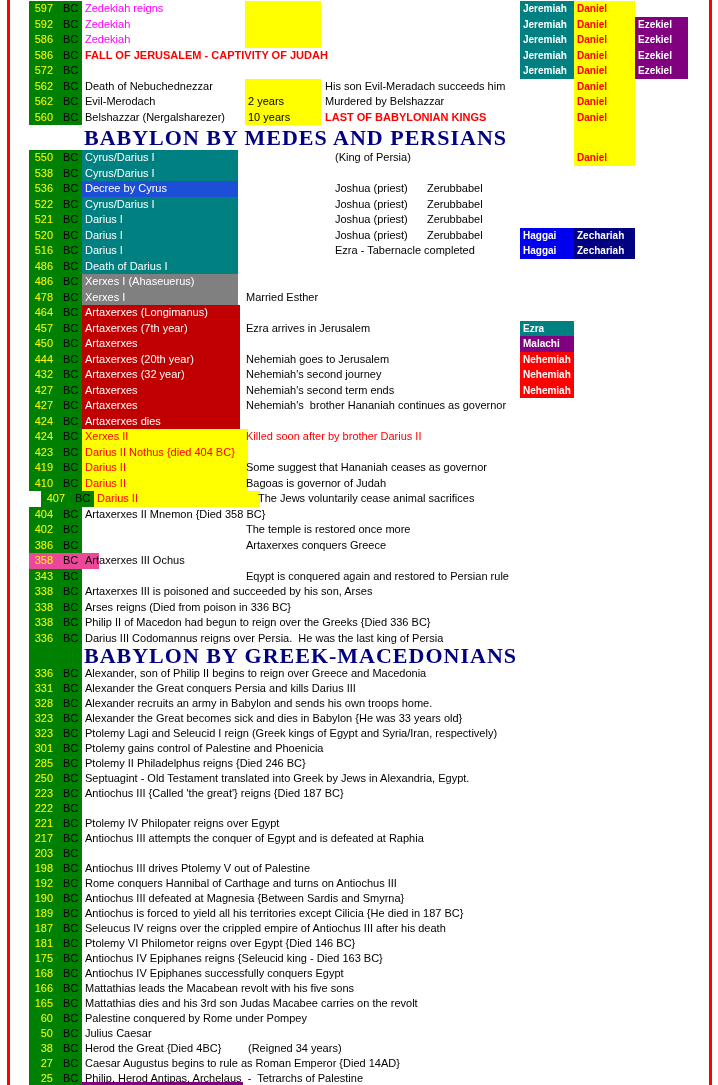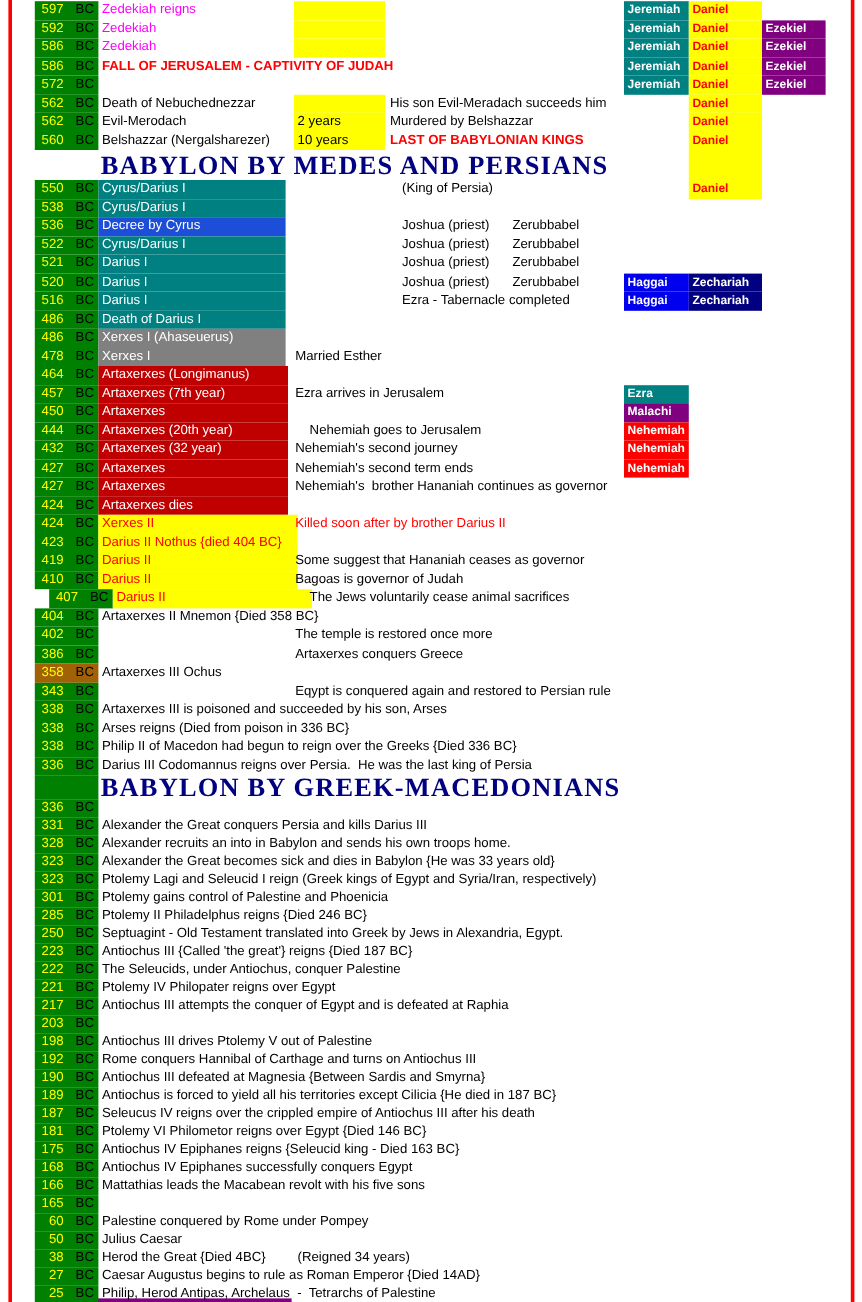--- a/index.html
+++ b/index.html
@@ -221,21 +221,21 @@
       </div>
       <div class="cell event" style="background: rgb(192, 0, 0); width: 155px; color: rgb(255, 255, 255);">Artaxerxes</div>
       <div class="badge" style="left: 520px; width: 51px; background: rgb(128, 0, 128); color: rgb(255, 255, 255);">Malachi</div>
     </div>
     <div class="row" style="top: 351.5px; height: 15.5px; line-height: 15.5px;">
       <div class="year-cell" style="background: rgb(0, 128, 0);">
         <div class="ynum" style="color: rgb(255, 255, 0);">444</div>
         <div class="bc" style="color: rgb(0, 0, 0);">BC</div>
       </div>
       <div class="cell event" style="background: rgb(192, 0, 0); width: 155px; color: rgb(255, 255, 255);">Artaxerxes (20th year)</div>
-      <div class="cell" style="left: 246px; margin-left: 12px;">Nehemiah goes to Jerusalem</div>
+      <div class="cell" style="left: 246px;">Nehemiah goes to Jerusalem</div>
       <div class="badge" style="left: 520px; width: 51px; background: rgb(255, 0, 0); color: rgb(255, 255, 255);">Nehemiah</div>
     </div>
     <div class="row" style="top: 367px; height: 15.5px; line-height: 15.5px;">
       <div class="year-cell" style="background: rgb(0, 128, 0);">
         <div class="ynum" style="color: rgb(255, 255, 0);">432</div>
         <div class="bc" style="color: rgb(0, 0, 0);">BC</div>
       </div>
       <div class="cell event" style="background: rgb(192, 0, 0); width: 155px; color: rgb(255, 255, 255);">Artaxerxes (32 year)</div>
       <div class="cell" style="left: 246px;">Nehemiah's second journey</div>
       <div class="badge" style="left: 520px; width: 51px; background: rgb(255, 0, 0); color: rgb(255, 255, 255);">Nehemiah</div>
@@ -318,21 +318,21 @@
       <div class="cell" style="left: 246px;">The temple is restored once more</div>
     </div>
     <div class="row" style="top: 537.5px; height: 15.5px; line-height: 15.5px;">
       <div class="year-cell" style="background: rgb(0, 128, 0);">
         <div class="ynum" style="color: rgb(255, 255, 0);">386</div>
         <div class="bc" style="color: rgb(0, 0, 0);">BC</div>
       </div>
       <div class="cell" style="left: 246px;">Artaxerxes conquers Greece</div>
     </div>
     <div class="row" style="top: 553px; height: 15.5px; line-height: 15.5px;">
-      <div class="year-cell" style="background: #a16207;">
+      <div class="year-cell" style="background: #ec4899; padding-left: 17px;">
         <div class="ynum" style="color: rgb(255, 255, 0);">358</div>
         <div class="bc" style="color: rgb(0, 0, 0);">BC</div>
       </div>
       <div class="cell event">Artaxerxes III Ochus</div>
     </div>
     <div class="row" style="top: 568.5px; height: 15.5px; line-height: 15.5px;">
       <div class="year-cell" style="background: rgb(0, 128, 0);">
         <div class="ynum" style="color: rgb(255, 255, 0);">343</div>
         <div class="bc" style="color: rgb(0, 0, 0);">BC</div>
       </div>
@@ -364,34 +364,35 @@
         <div class="ynum" style="color: rgb(255, 255, 0);">336</div>
         <div class="bc" style="color: rgb(0, 0, 0);">BC</div>
       </div>
       <div class="cell event">Darius III Codomannus reigns over Persia.  He was the last king of Persia</div>
     </div>
     <div class="row" style="top: 666px; height: 15px; line-height: 15px;">
       <div class="year-cell" style="background: rgb(0, 128, 0);">
         <div class="ynum" style="color: rgb(255, 255, 0);">336</div>
         <div class="bc" style="color: rgb(0, 0, 0);">BC</div>
       </div>
+      <div class="cell event">Alexander, son of Philip II begins to reign over Greece and Macedonia</div>
     </div>
     <div class="row" style="top: 681px; height: 15px; line-height: 15px;">
       <div class="year-cell" style="background: rgb(0, 128, 0);">
         <div class="ynum" style="color: rgb(255, 255, 0);">331</div>
         <div class="bc" style="color: rgb(0, 0, 0);">BC</div>
       </div>
       <div class="cell event">Alexander the Great conquers Persia and kills Darius III</div>
     </div>
     <div class="row" style="top: 696px; height: 15px; line-height: 15px;">
       <div class="year-cell" style="background: rgb(0, 128, 0);">
         <div class="ynum" style="color: rgb(255, 255, 0);">328</div>
         <div class="bc" style="color: rgb(0, 0, 0);">BC</div>
       </div>
-      <div class="cell event">Alexander recruits an into in Babylon and sends his own troops home.</div>
+      <div class="cell event">Alexander recruits an army in Babylon and sends his own troops home.</div>
     </div>
     <div class="row" style="top: 711px; height: 15px; line-height: 15px;">
       <div class="year-cell" style="background: rgb(0, 128, 0);">
         <div class="ynum" style="color: rgb(255, 255, 0);">323</div>
         <div class="bc" style="color: rgb(0, 0, 0);">BC</div>
       </div>
       <div class="cell event">Alexander the Great becomes sick and dies in Babylon {He was 33 years old}</div>
     </div>
     <div class="row" style="top: 726px; height: 15px; line-height: 15px;">
       <div class="year-cell" style="background: rgb(0, 128, 0);">
@@ -426,21 +427,20 @@
         <div class="ynum" style="color: rgb(255, 255, 0);">223</div>
         <div class="bc" style="color: rgb(0, 0, 0);">BC</div>
       </div>
       <div class="cell event">Antiochus III {Called 'the great'} reigns {Died 187 BC}</div>
     </div>
     <div class="row" style="top: 801px; height: 15px; line-height: 15px;">
       <div class="year-cell" style="background: rgb(0, 128, 0);">
         <div class="ynum" style="color: rgb(255, 255, 0);">222</div>
         <div class="bc" style="color: rgb(0, 0, 0);">BC</div>
       </div>
-      <div class="cell event">The Seleucids, under Antiochus, conquer Palestine</div>
     </div>
     <div class="row" style="top: 816px; height: 15px; line-height: 15px;">
       <div class="year-cell" style="background: rgb(0, 128, 0);">
         <div class="ynum" style="color: rgb(255, 255, 0);">221</div>
         <div class="bc" style="color: rgb(0, 0, 0);">BC</div>
       </div>
       <div class="cell event">Ptolemy IV Philopater reigns over Egypt</div>
     </div>
     <div class="row" style="top: 831px; height: 15px; line-height: 15px;">
       <div class="year-cell" style="background: rgb(0, 128, 0);">
@@ -516,20 +516,21 @@
         <div class="ynum" style="color: rgb(255, 255, 0);">166</div>
         <div class="bc" style="color: rgb(0, 0, 0);">BC</div>
       </div>
       <div class="cell event">Mattathias leads the Macabean revolt with his five sons</div>
     </div>
     <div class="row" style="top: 996px; height: 15px; line-height: 15px;">
       <div class="year-cell" style="background: rgb(0, 128, 0);">
         <div class="ynum" style="color: rgb(255, 255, 0);">165</div>
         <div class="bc" style="color: rgb(0, 0, 0);">BC</div>
       </div>
+      <div class="cell event">Mattathias dies and his 3rd son Judas Macabee carries on the revolt</div>
     </div>
     <div class="row" style="top: 1011px; height: 15px; line-height: 15px;">
       <div class="year-cell" style="background: rgb(0, 128, 0);">
         <div class="ynum" style="color: rgb(255, 255, 0);">60</div>
         <div class="bc" style="color: rgb(0, 0, 0);">BC</div>
       </div>
       <div class="cell event">Palestine conquered by Rome under Pompey</div>
     </div>
     <div class="row" style="top: 1026px; height: 15px; line-height: 15px;">
       <div class="year-cell" style="background: rgb(0, 128, 0);">

